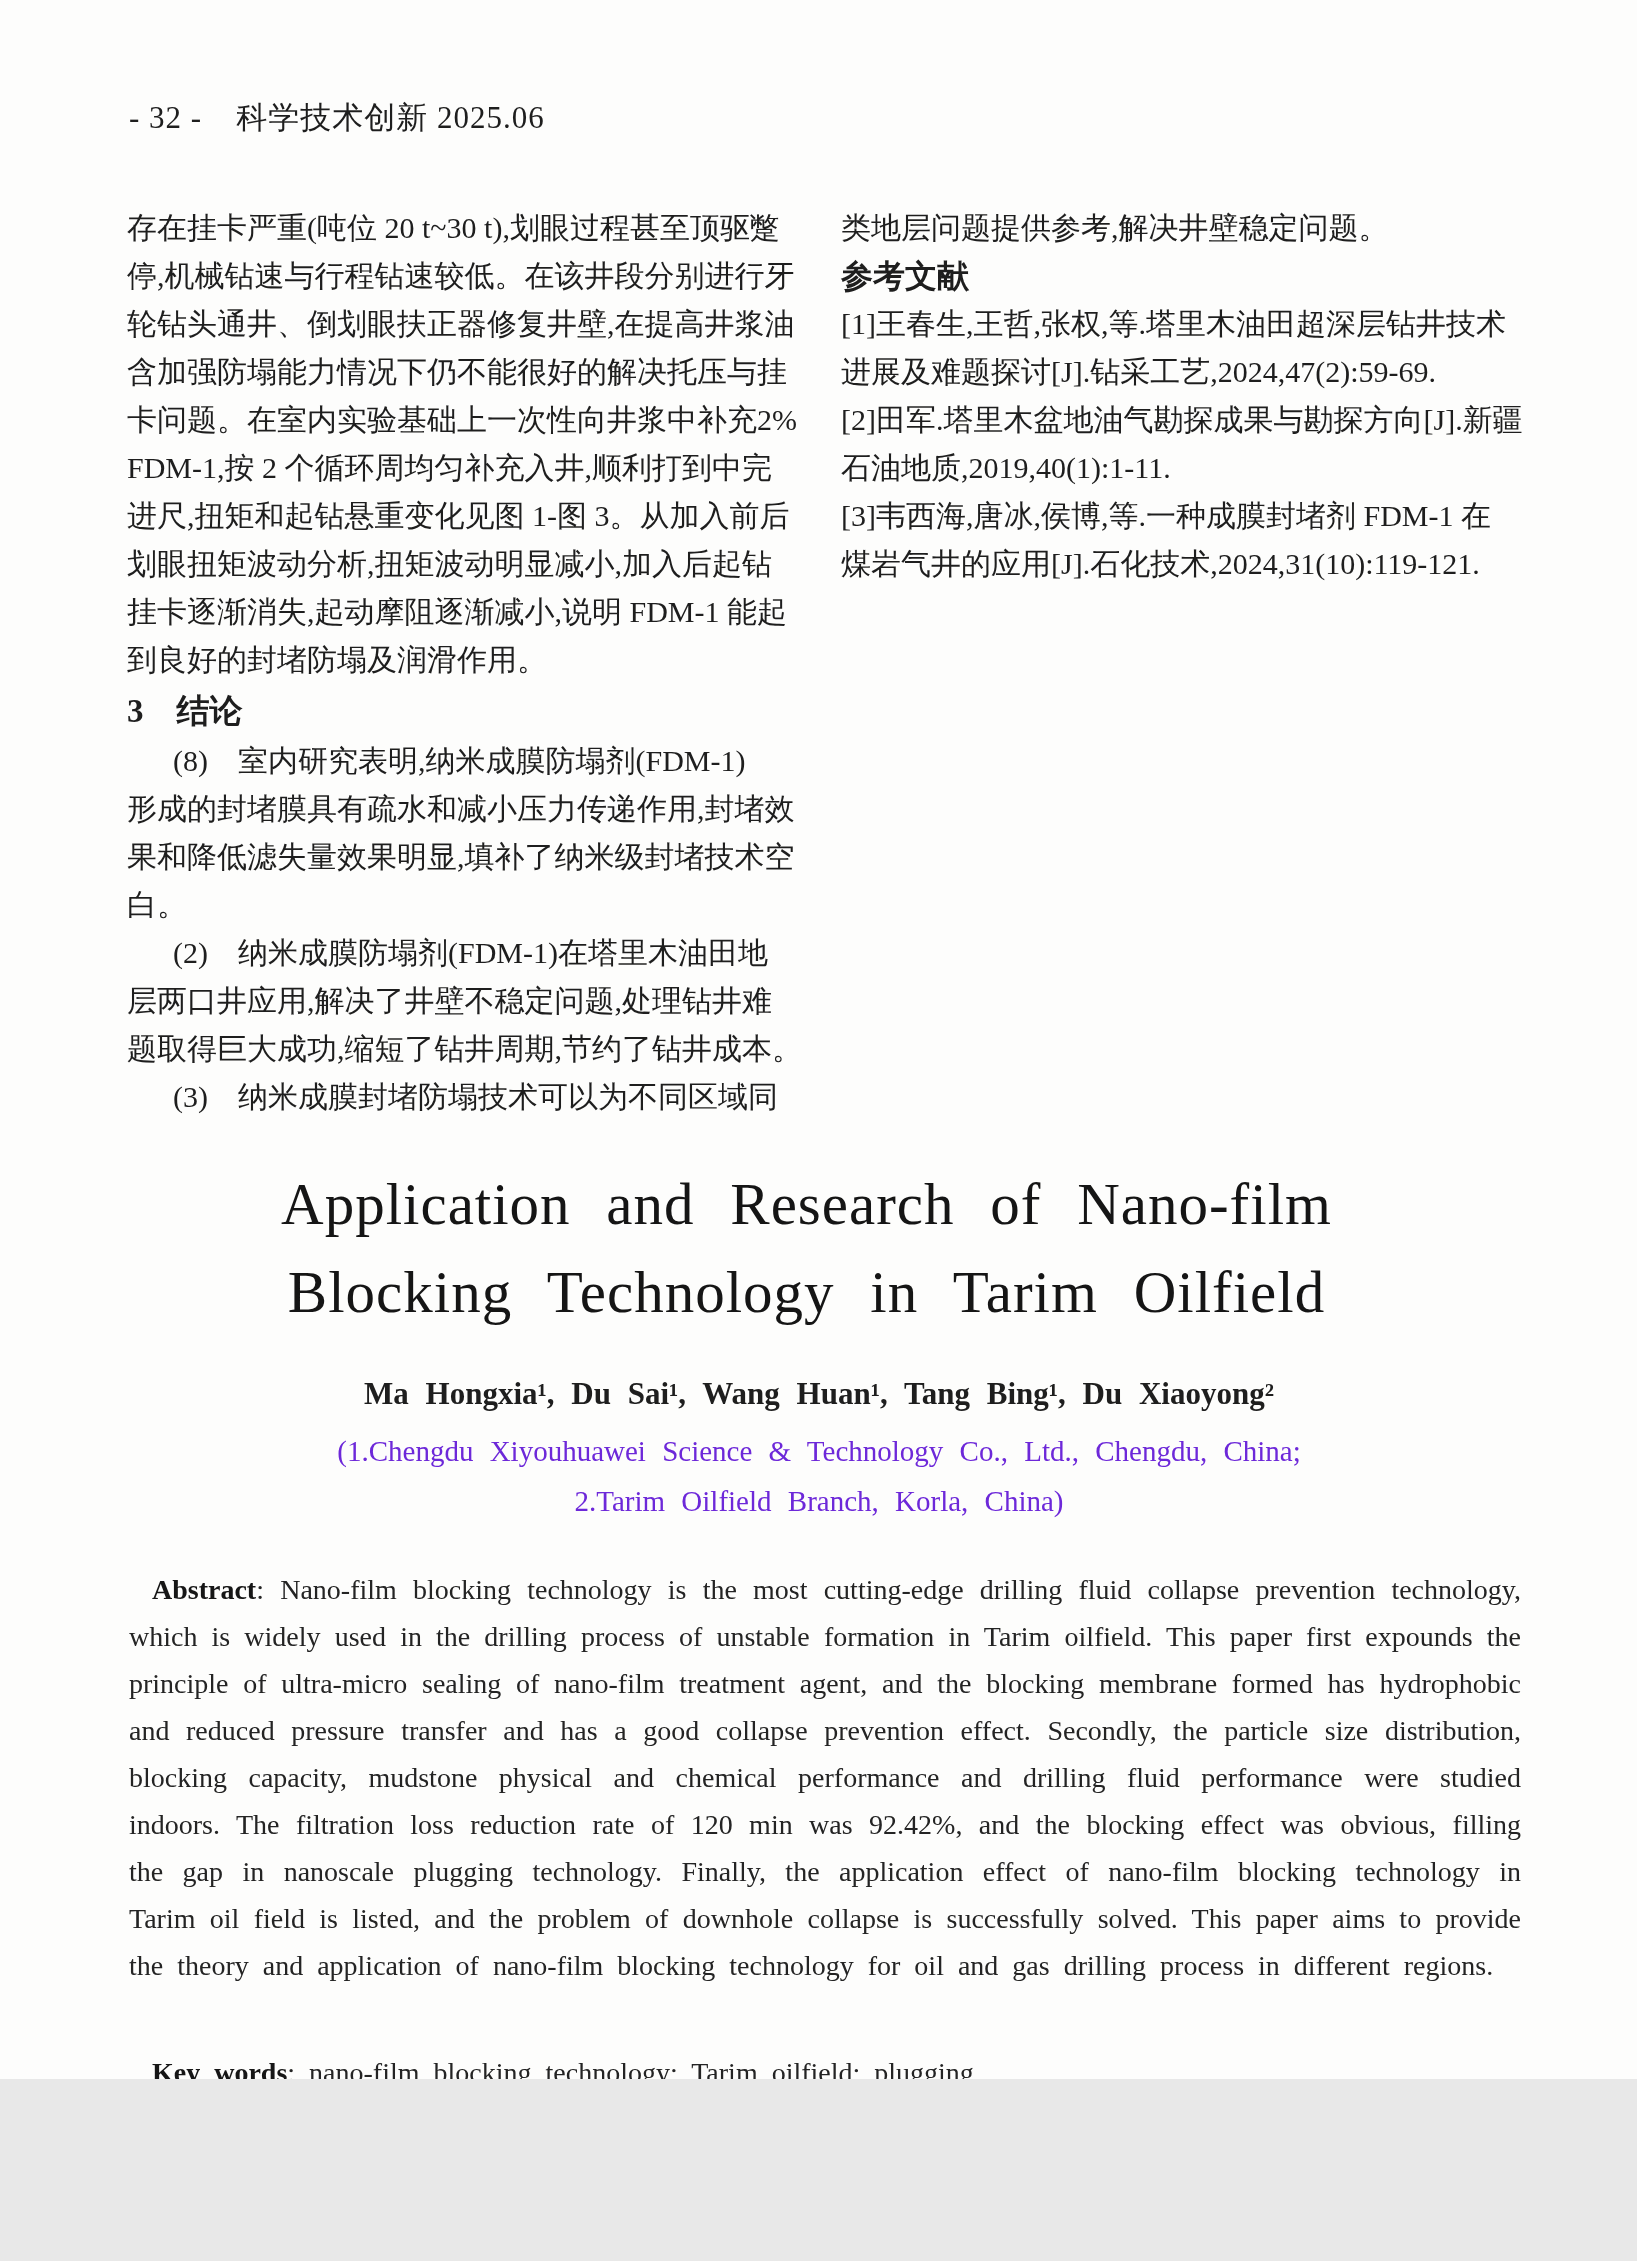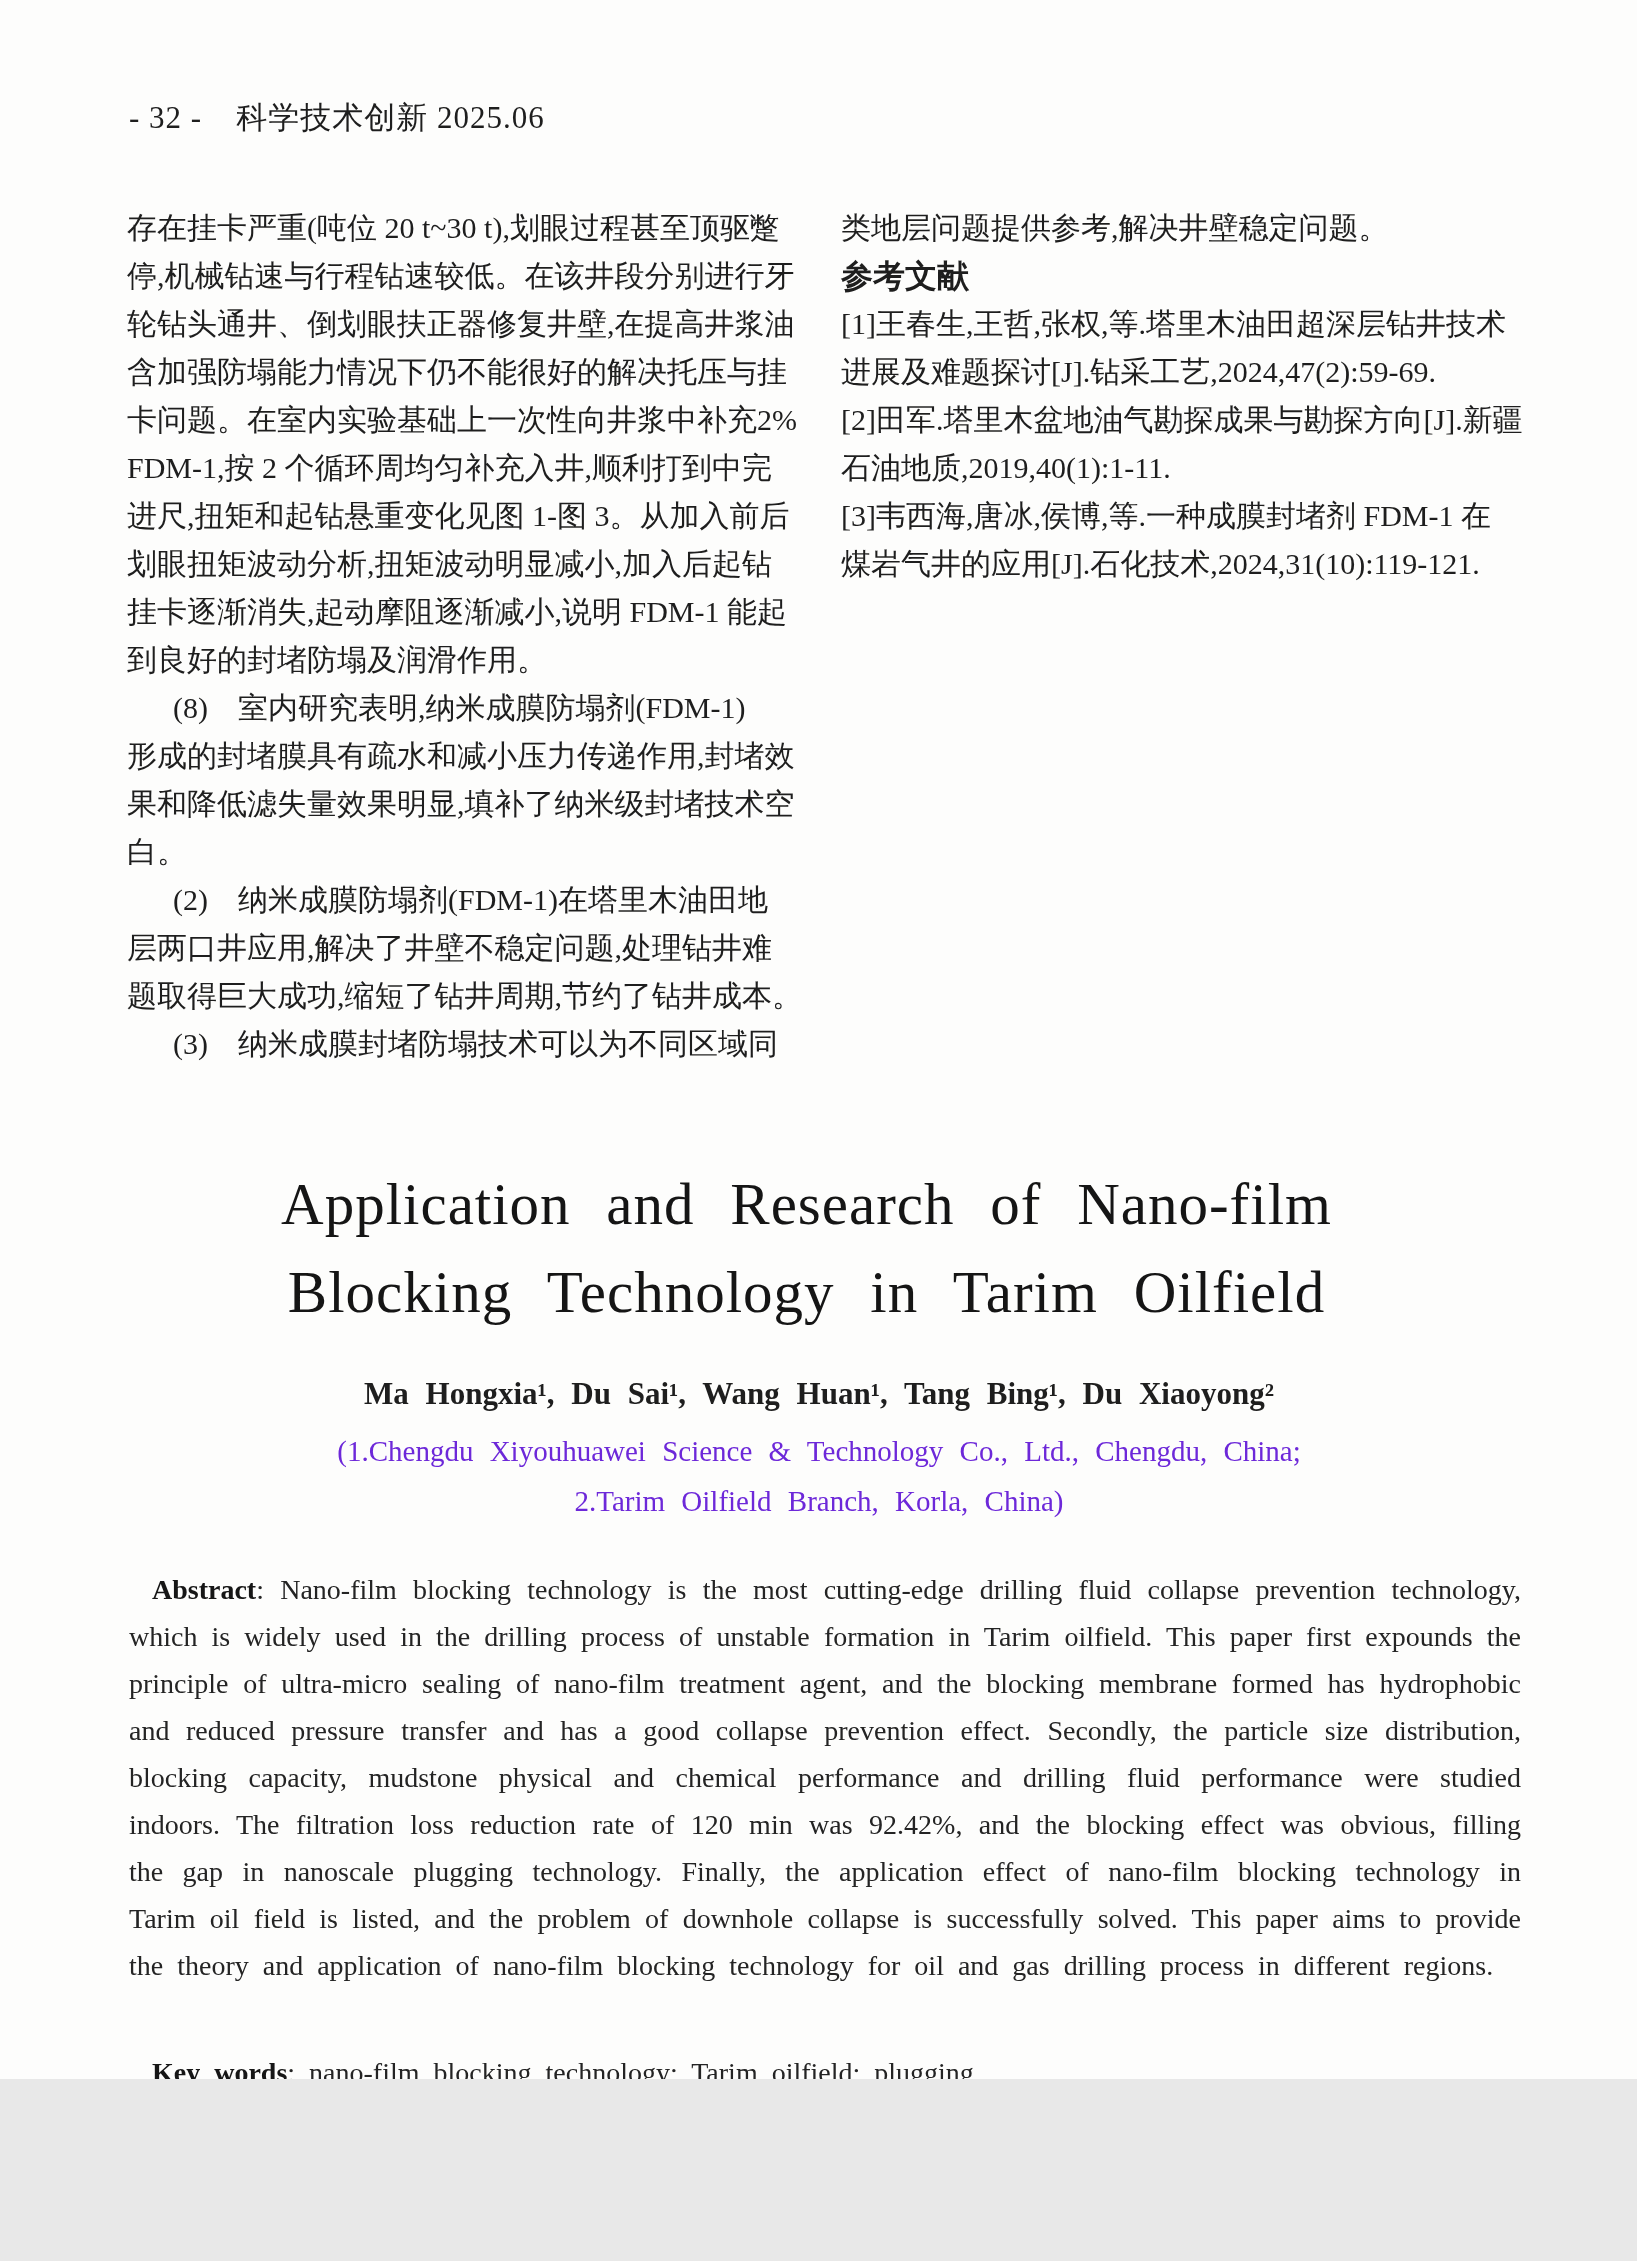--- a/index.html
+++ b/index.html
@@ -88,20 +88,21 @@
       <p class="cjk-lines">存在挂卡严重(吨位 20 t~30 t),划眼过程甚至顶驱蹩
 停,机械钻速与行程钻速较低。在该井段分别进行牙
 轮钻头通井、倒划眼扶正器修复井壁,在提高井浆油
 含加强防塌能力情况下仍不能很好的解决托压与挂
 卡问题。在室内实验基础上一次性向井浆中补充2%
 FDM-1,按 2 个循环周均匀补充入井,顺利打到中完
 进尺,扭矩和起钻悬重变化见图 1-图 3。从加入前后
 划眼扭矩波动分析,扭矩波动明显减小,加入后起钻
 挂卡逐渐消失,起动摩阻逐渐减小,说明 FDM-1 能起
 到良好的封堵防塌及润滑作用。</p>
+      <h3 class="cjk-heading">3　结论</h3>
       <p class="cjk-lines cjk-indent">(8)　室内研究表明,纳米成膜防塌剂(FDM-1)
 形成的封堵膜具有疏水和减小压力传递作用,封堵效
 果和降低滤失量效果明显,填补了纳米级封堵技术空
 白。</p>
       <p class="cjk-lines cjk-indent">(2)　纳米成膜防塌剂(FDM-1)在塔里木油田地
 层两口井应用,解决了井壁不稳定问题,处理钻井难
 题取得巨大成功,缩短了钻井周期,节约了钻井成本。</p>
       <p class="cjk-lines cjk-indent">(3)　纳米成膜封堵防塌技术可以为不同区域同</p>
     </div>
 

